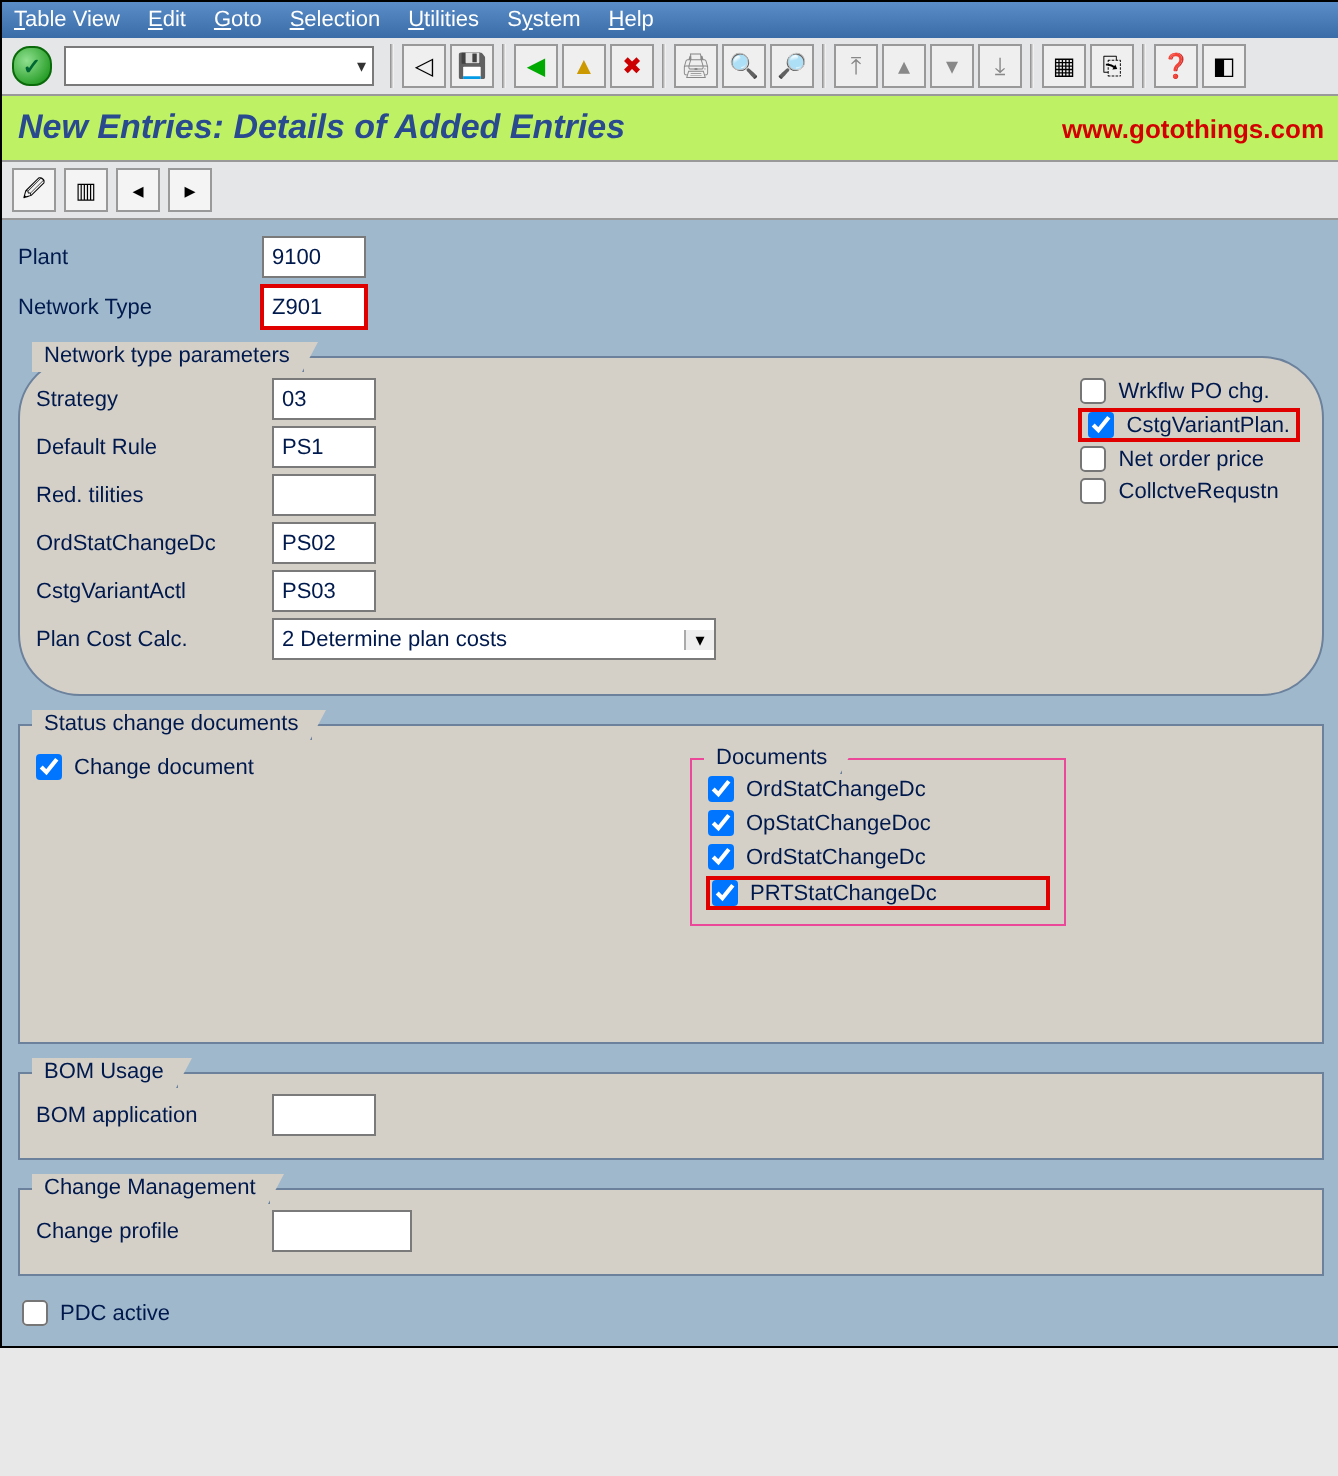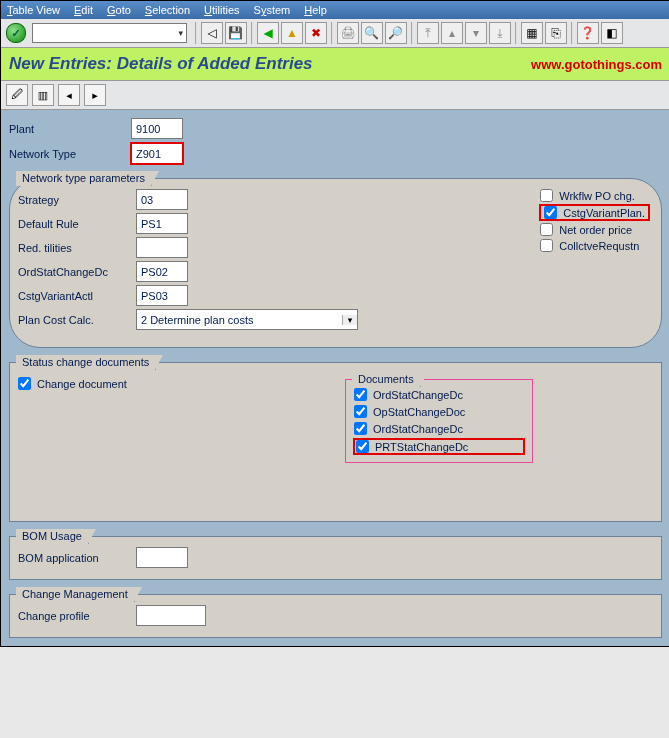--- a/index.html
+++ b/index.html
@@ -219,15 +219,21 @@
   </div>
 
   <div class="groupbox">
     <div class="gtitle">Change Management</div>
     <div class="gbrow">
           <span class="glbl">Change profile</span>
       <input class="inp mid" value="" style="">
         </div>
   </div>
 
+  <div class="pdc-row">
+    <label class="chk">
+          <input type="checkbox" style="">
+          <span>PDC active</span>
+        </label>
+  </div>
 
 </div>
 </div>
 
 </body></html>

